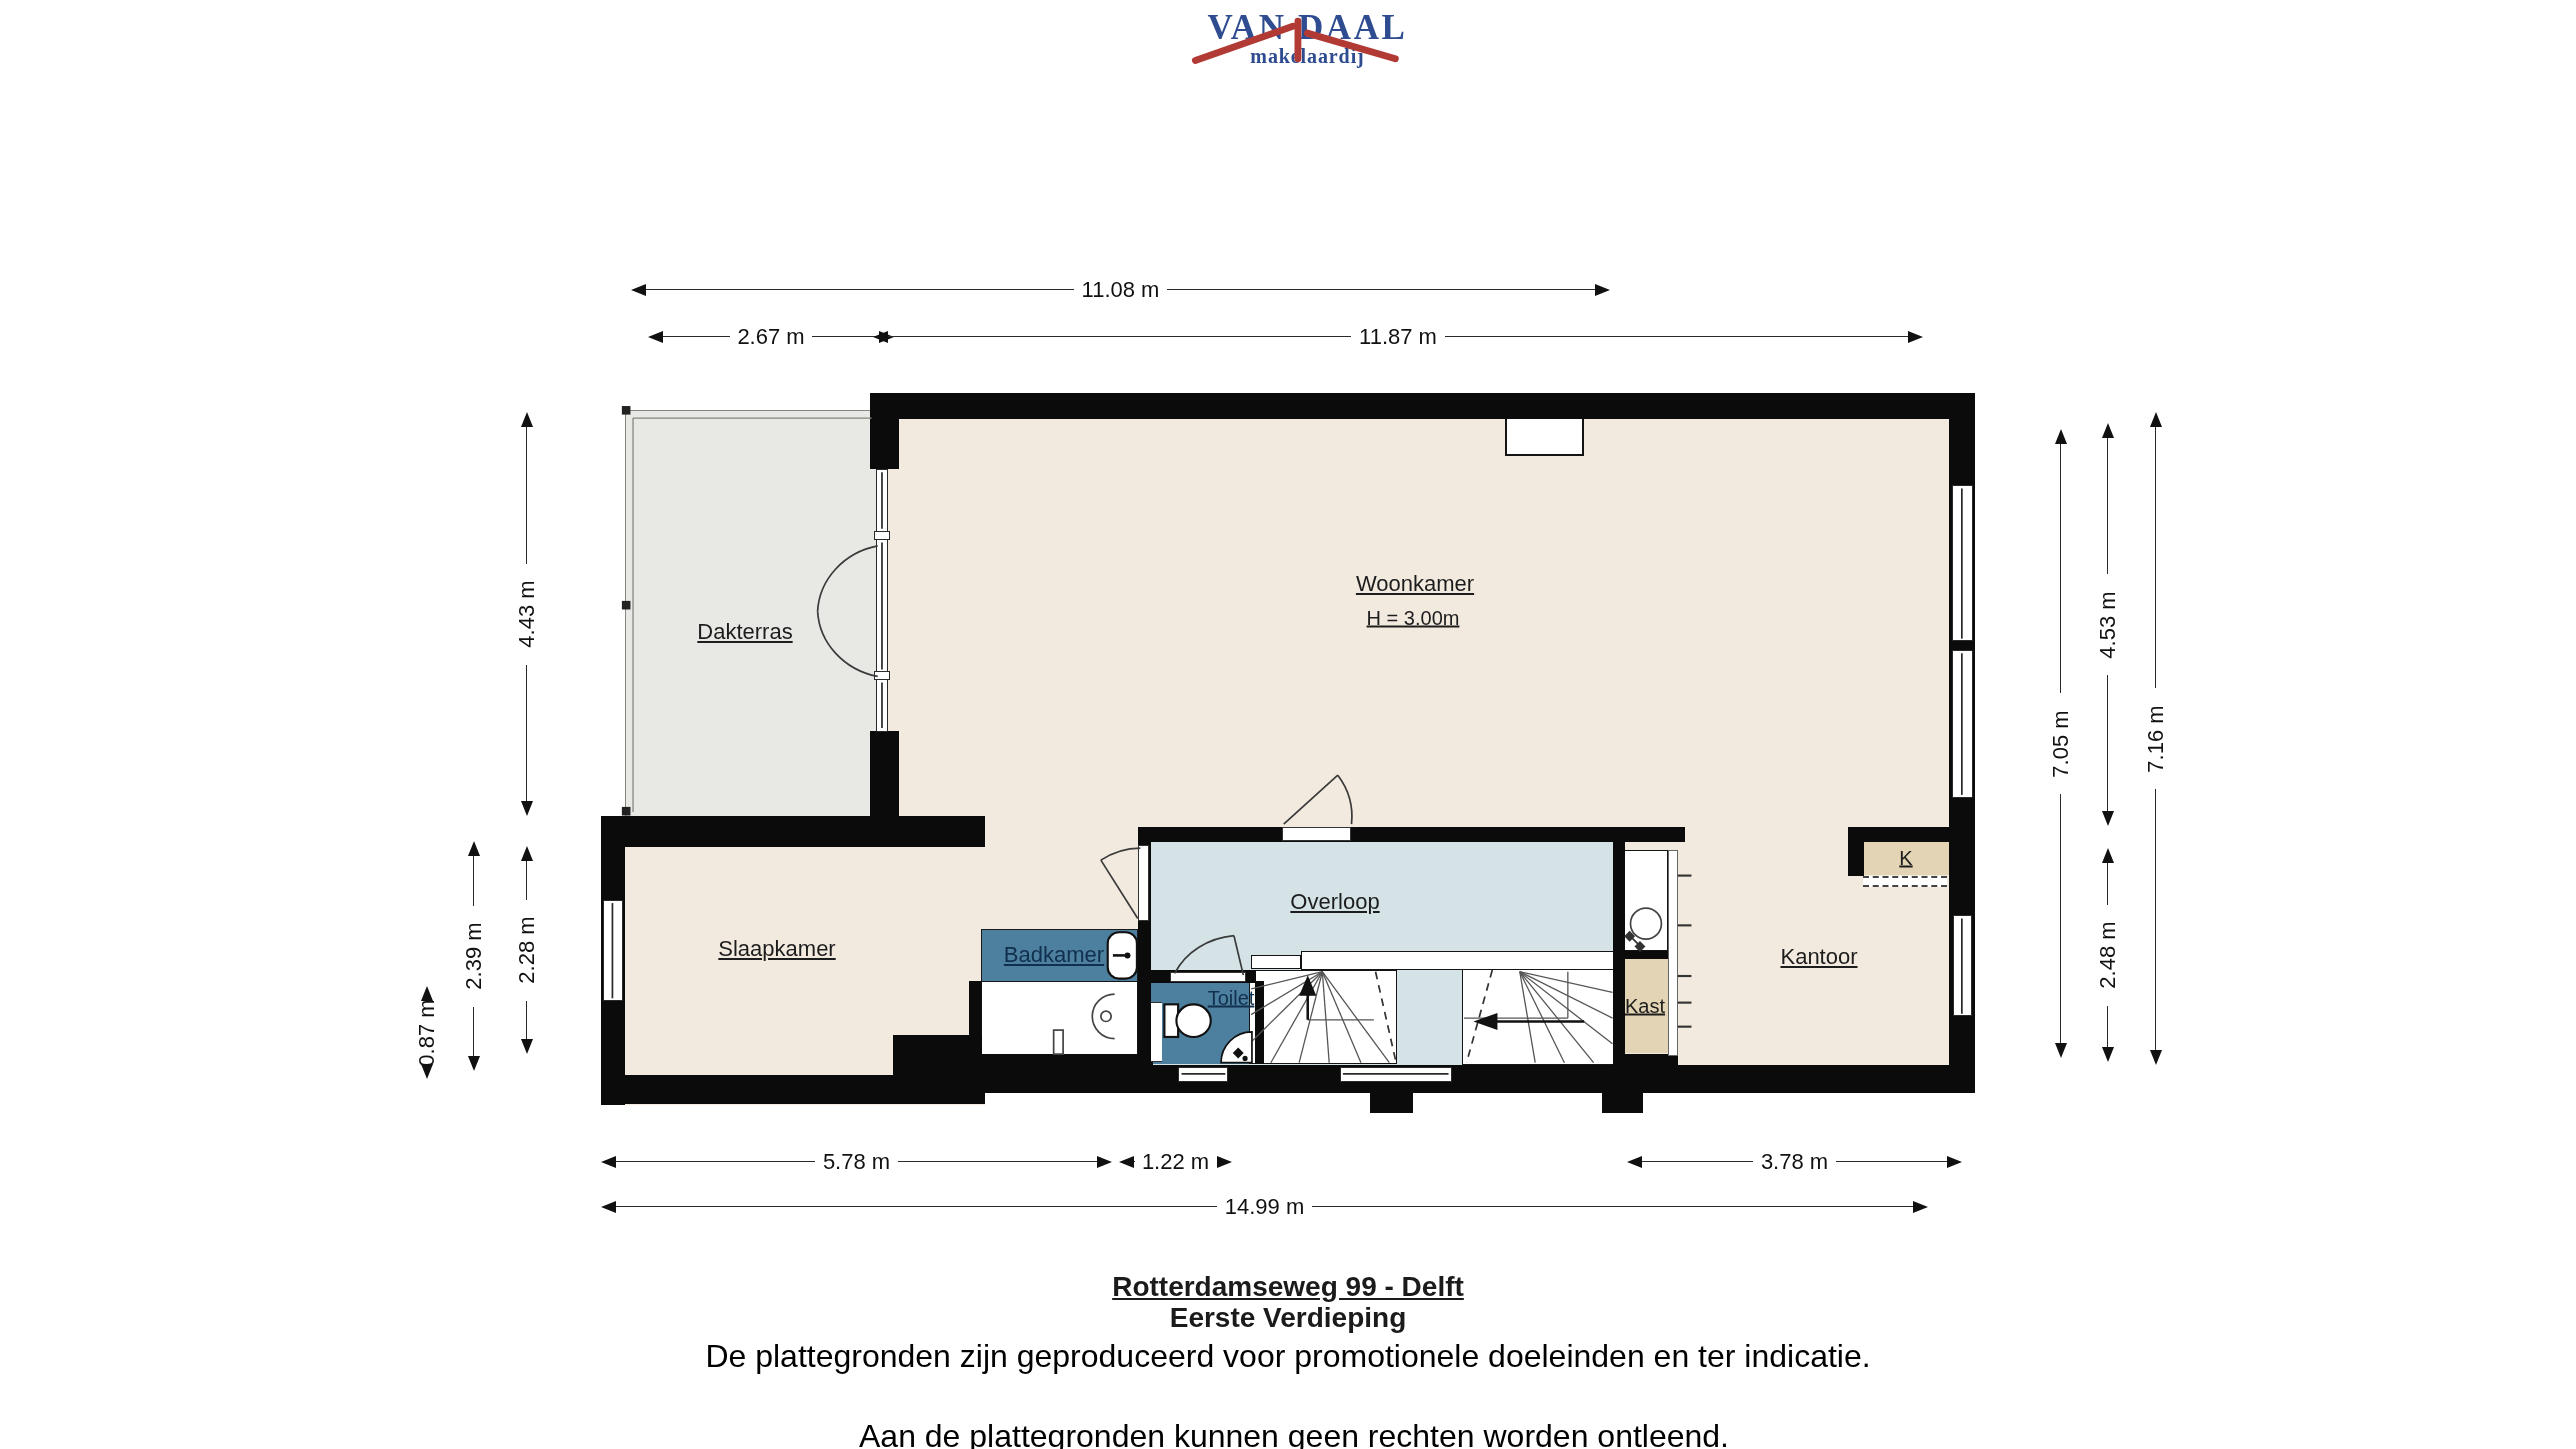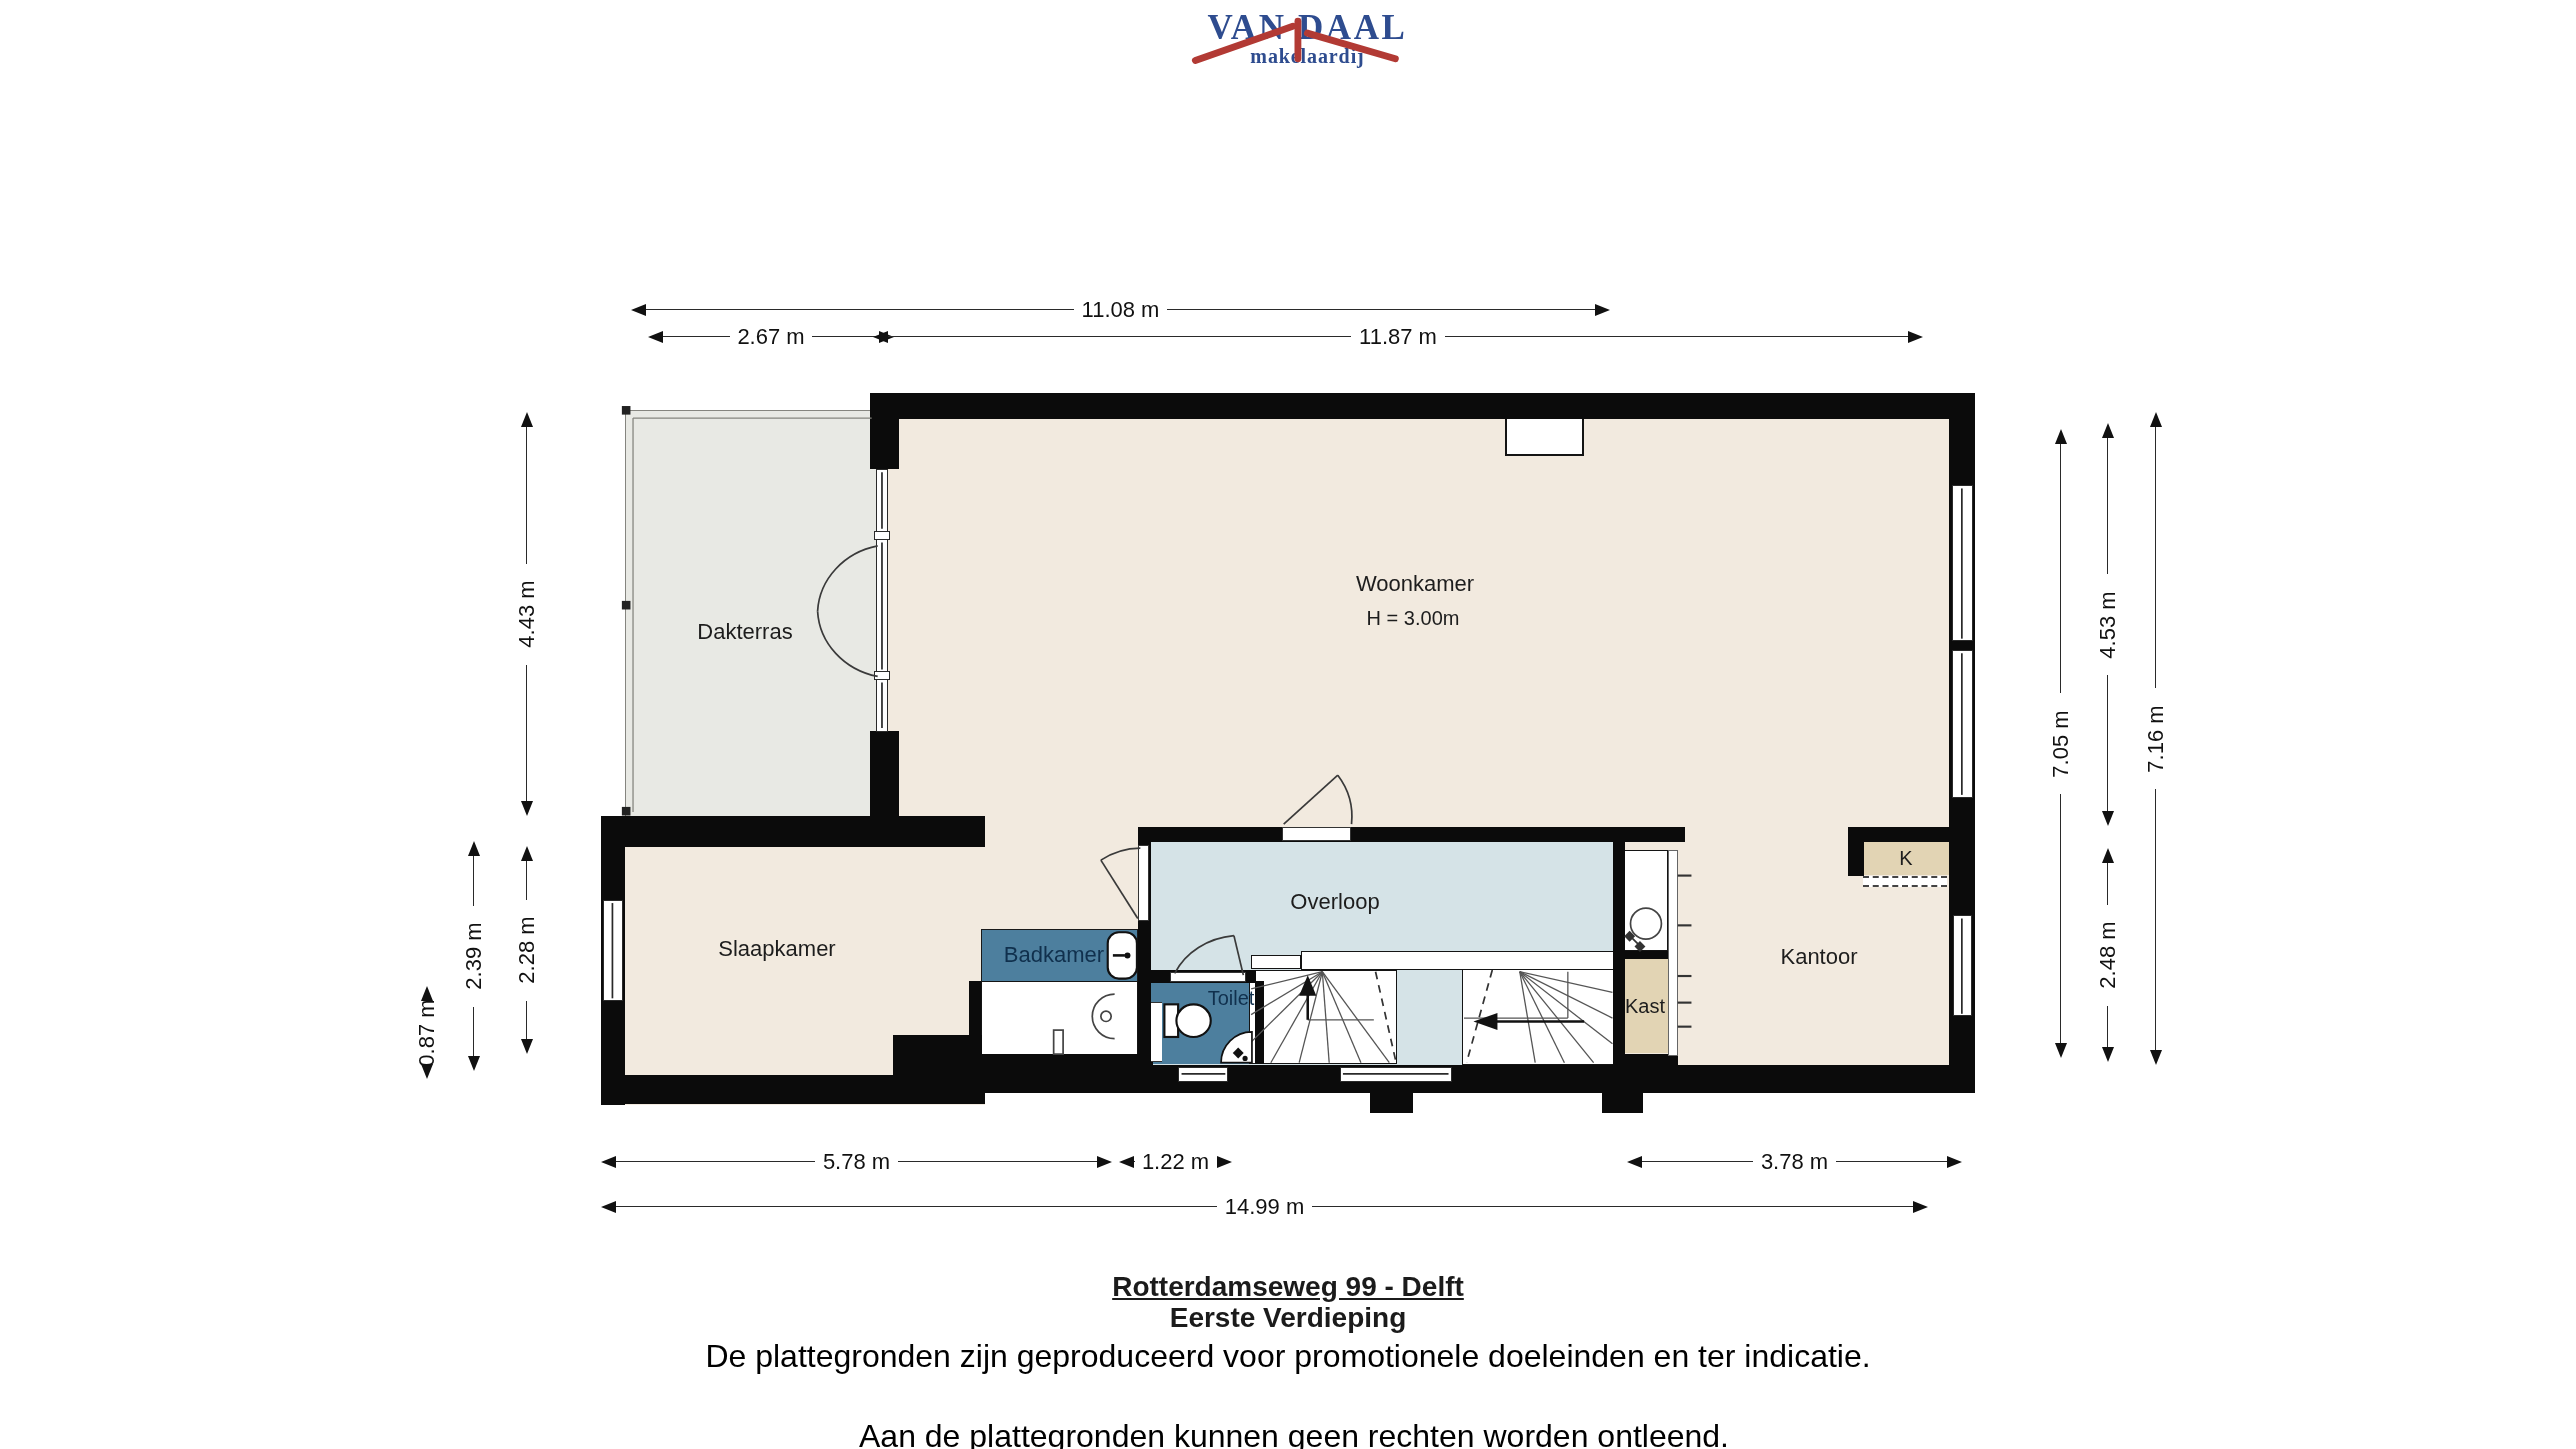--- a/index.html
+++ b/index.html
@@ -15,21 +15,21 @@
   .terrace{position:absolute;background:#e8e9e4;border-left:1.7px solid #85857f;border-top:1.7px solid #85857f;box-sizing:border-box;}
   .landing{position:absolute;background:#d5e3e7;}
   .bathblue{position:absolute;background:#4d7f9e;}
   .tan{position:absolute;background:#e2d4b4;}
   .whitebox{position:absolute;background:#fff;border:1.7px solid #141414;box-sizing:border-box;}
   .win{position:absolute;background:#fff;border:1.3px solid #2a2a2a;box-sizing:border-box;}
   .gapwhite{position:absolute;background:#fff;}
   .doorleaf{position:absolute;background:#fff;border:1.3px solid #333;box-sizing:border-box;}
   .dash-strip{position:absolute;background:#fff;border-top:2.6px dashed #444;border-bottom:2.6px dashed #444;box-sizing:border-box;}
   
-  .rlabel{position:absolute;transform:translate(-50%,-50%);font-size:22px;color:#1d1d1d;white-space:nowrap;}
+  .rlabel{position:absolute;transform:translate(-50%,-50%);font-size:22px;color:#1d1d1d;white-space:nowrap;text-decoration:underline;}
   .rlabel.small{font-size:20px;}
   .rlabel.bath{color:#10304d;}
   
   .dim-h{position:absolute;display:flex;align-items:center;height:17px;}
   .dim-h .line{flex:1;height:1.7px;background:#2a2a2a;}
   .dim-h .lbl{padding:0 7.7px;font-size:22px;color:#111;white-space:nowrap;}
   .tri-l{width:0;height:0;border-top:6px solid transparent;border-bottom:6px solid transparent;border-right:15.5px solid #111;}
   .tri-r{width:0;height:0;border-top:6px solid transparent;border-bottom:6px solid transparent;border-left:15.5px solid #111;}
   .dim-v{position:absolute;display:flex;flex-direction:column;align-items:center;width:17px;}
   .dim-v .line{flex:1;width:1.7px;background:#2a2a2a;}
@@ -219,21 +219,21 @@
 <div class="rlabel" style="left:1415px;top:584px;">Woonkamer</div>
 <div class="rlabel small" style="left:1413px;top:618px;">H = 3.00m</div>
 <div class="rlabel" style="left:777px;top:949px;">Slaapkamer</div>
 <div class="rlabel bath" style="left:1054px;top:955px;">Badkamer</div>
 <div class="rlabel bath small" style="left:1231px;top:998px;">Toilet</div>
 <div class="rlabel" style="left:1335px;top:902px;">Overloop</div>
 <div class="rlabel small" style="left:1645px;top:1006px;">Kast</div>
 <div class="rlabel" style="left:1819px;top:957px;">Kantoor</div>
 <div class="rlabel small" style="left:1906px;top:858px;">K</div>
 
-<div class="dim-h" style="left:631px;top:281px;width:979px;margin-top:20px;">
+<div class="dim-h" style="left:631px;top:281px;width:979px;">
   <div class="tri-l"></div>
     <div class="line"></div>
     <div class="lbl">11.08 m</div>
     <div class="line"></div>
     <div class="tri-r"></div>
 </div>
 <div class="dim-h" style="left:648px;top:328px;width:246px;">
   <div class="tri-l"></div>
     <div class="line"></div>
     <div class="lbl">2.67 m</div>

